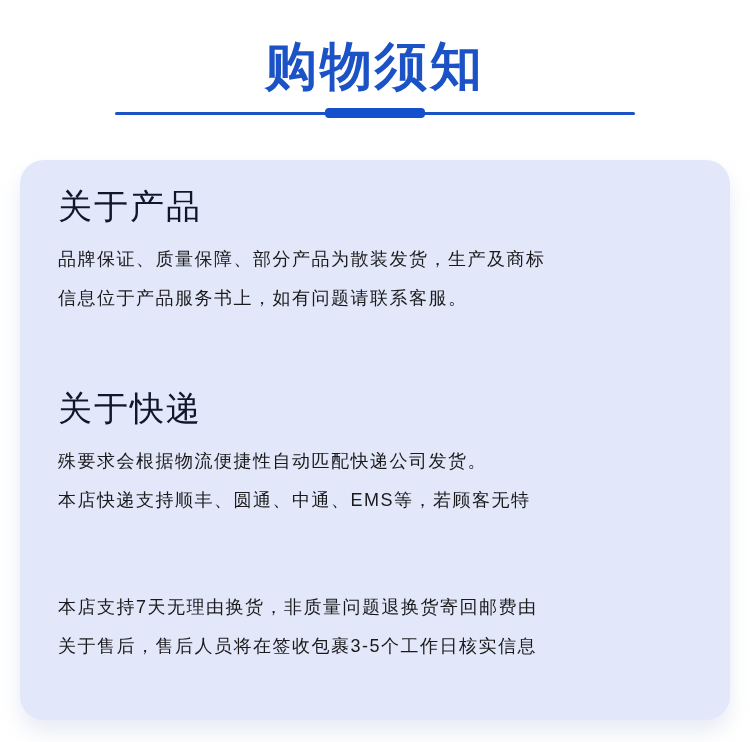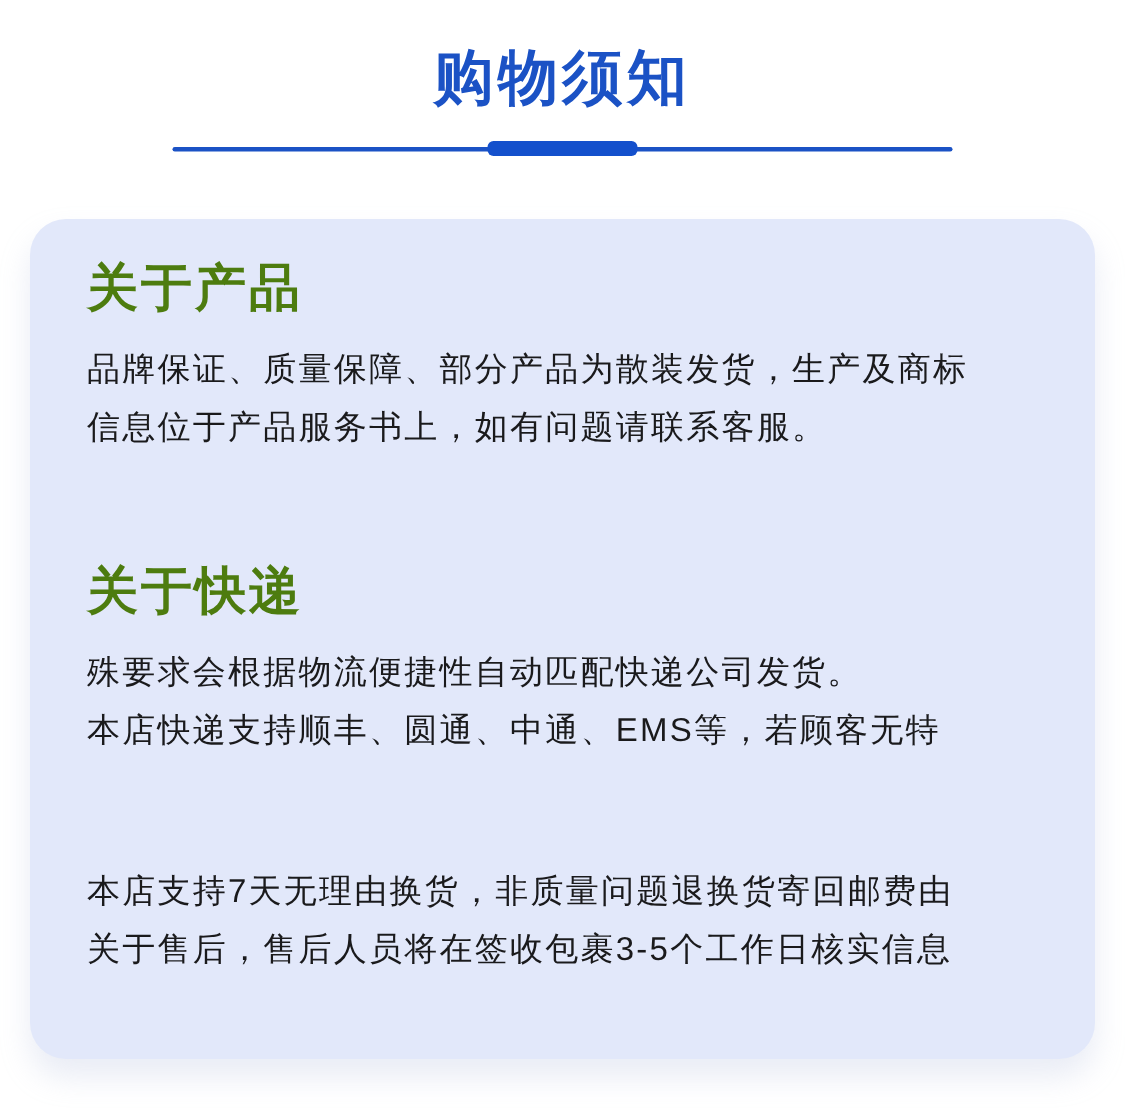--- a/index.html
+++ b/index.html
@@ -11,24 +11,24 @@
   }
   .page {
     width: 750px;
     height: 742px;
     background: #ffffff;
     overflow: hidden;
     position: relative;
   }
   
   .page-title {
-    margin: 0;
+    margin: 14px;
     padding-top: 26px;
     text-align: center;
-    font-size: 40px;
+    font-size: 52px;
     line-height: 52px;
     font-weight: 700;
     letter-spacing: 3px;
     color: #1b52c5;
   }
   .divider {
     position: relative;
     height: 10px;
     margin-top: 16px;
   }
@@ -61,29 +61,29 @@
     padding: 24px 30px 30px 38px;
     box-shadow: 0 12px 20px rgba(175, 188, 218, 0.28);
   }
   .section + .section {
     margin-top: 68px;
   }
   .section-heading {
     margin: 0;
     font-size: 34px;
     line-height: 44px;
-    font-weight: 700;
+    font-weight: 400;
     letter-spacing: 2px;
-    color: #4d7c0f;
+    color: #0f172a;
   }
   .section-body {
     margin-top: 12px;
   }
   .body-line {
-    font-size: 22px;
+    font-size: 18px;
     line-height: 39px;
     letter-spacing: 1.5px;
     color: #1a1a1c;
     white-space: nowrap;
   }
 </style>
 </head>
 <body>
 
 <div class="page">

